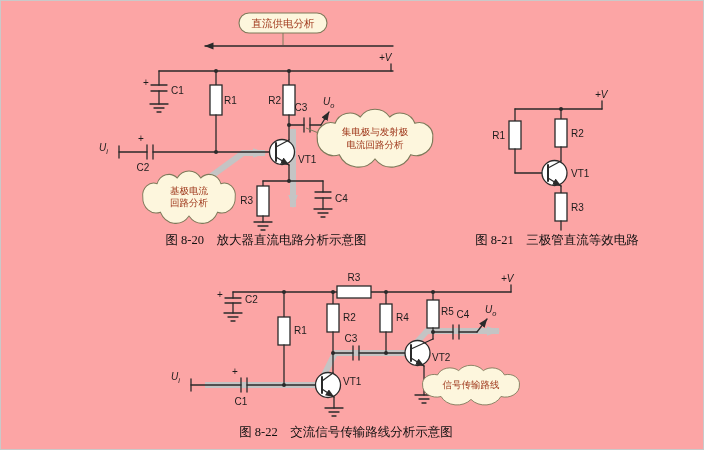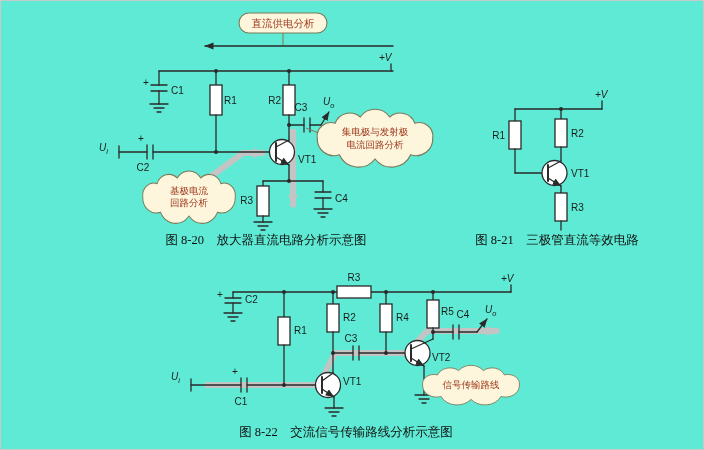--- a/index.html
+++ b/index.html
@@ -1,17 +1,17 @@
 <!DOCTYPE html>
 <html><head>
 <meta charset="utf-8">
 <style>
   html,body{margin:0;padding:0;background:#f4f4f4;}
   .frame{
-    position:relative;width:704px;height:450px;background:#5eead4;
+    position:relative;width:704px;height:450px;background:#fca5a5;
     border:1px solid #c9c9c9;box-sizing:border-box;overflow:hidden;
     font-family:"Liberation Sans",sans-serif;
   }
   svg{position:absolute;left:0;top:0;}
   .wire{stroke:#2a2a2a;stroke-width:1.3;fill:none;stroke-linecap:round;}
   .thick{stroke-width:2;}
   .comp{stroke:#2a2a2a;stroke-width:1.3;fill:#ffffff;}
   .dot{fill:#2a2a2a;stroke:none;}
   .gray{stroke:#c4c4c4;stroke-width:6;fill:none;stroke-linecap:butt;}
   .lbl{font:10px "Liberation Sans",sans-serif;fill:#1c1c1c;}

